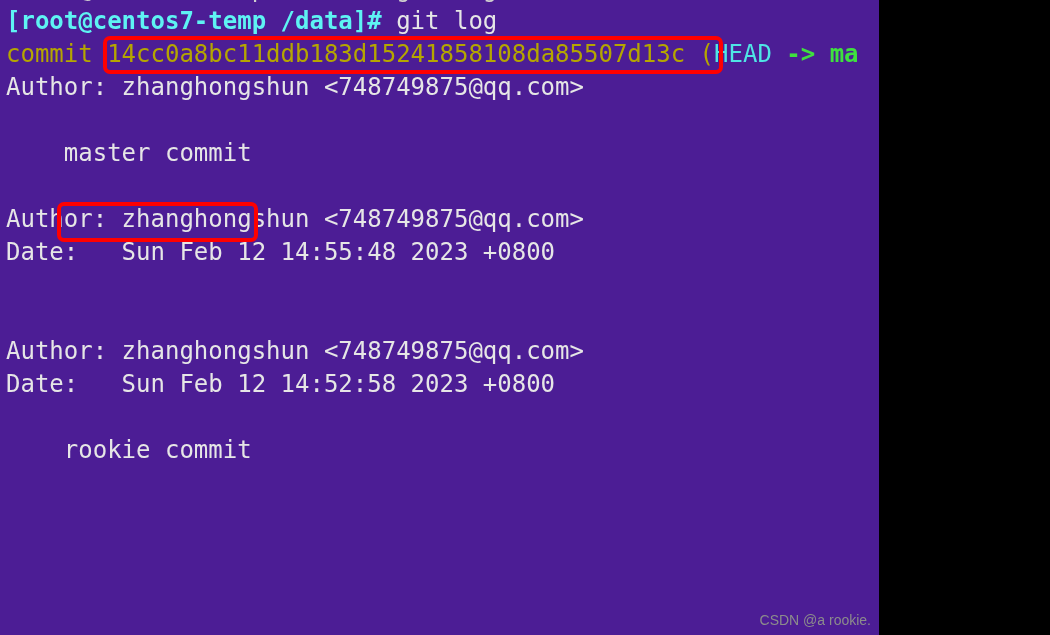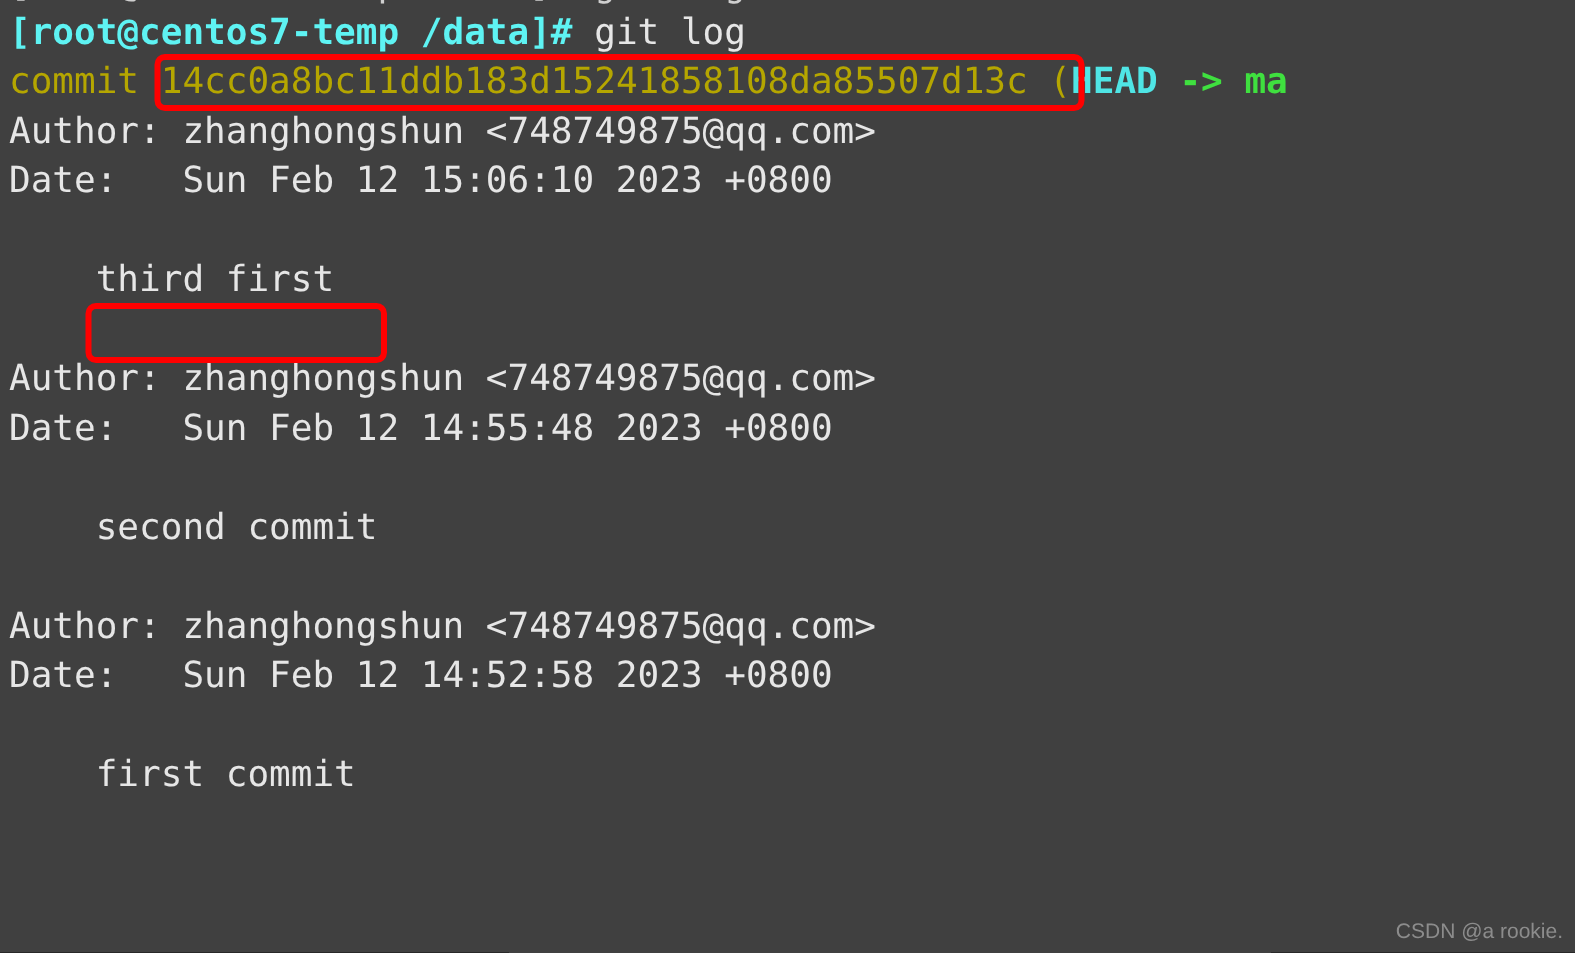--- a/index.html
+++ b/index.html
@@ -10,23 +10,23 @@
   }
   body {
     width: 1050px;
     height: 635px;
     overflow: hidden;
     font-family: "DejaVu Sans Mono", "Liberation Mono", monospace;
   }
 
   #terminal {
     position: relative;
-    width: 1050px;
+    width: 879px;
     height: 635px;
-    background: #404040;
+    background: #4c1d95;
     color: #e6e6e6;
     font-family: "DejaVu Sans Mono", "Liberation Mono", monospace;
     font-size: 24px;
     line-height: 33px;
     overflow: hidden;
   }
 
   
   .clipped-top {
     position: absolute;
@@ -51,21 +51,21 @@
     line-height: 33px;
   }
   .line.blank {
     height: 33px;
   }
 
   
   .c-prompt   { color: #5ef3f3; font-weight: bold; }
   .c-white    { color: #e6e6e6; }
   .c-yellow   { color: #b5a600; }
-  .c-cyan     { color: #4fe5e5; font-weight: bold; }
+  .c-cyan     { color: #4fe5e5; font-weight: normal; }
   .c-green    { color: #3fe03f; font-weight: bold; }
 
   
   .anno-box {
     position: absolute;
     border: 4px solid #ff0000;
     border-radius: 7px;
     box-sizing: border-box;
     pointer-events: none;
   }
@@ -99,35 +99,33 @@
 <div id="terminal">
 
   <div class="clipped-top">[root@centos7-temp /data]# git log</div>
 
   <div class="lines">
 
     <div class="line"><span class="c-prompt">[root@centos7-temp /data]#</span><span class="c-white"> git log</span></div>
 
     <div class="line"><span class="c-yellow">commit </span><span class="c-yellow">14cc0a8bc11ddb183d15241858108da85507d13c</span><span class="c-yellow"> (</span><span class="c-cyan">HEAD</span><span class="c-green"> -&gt; </span><span class="c-green">ma</span></div>
     <div class="line"><span class="c-white">Author: zhanghongshun &lt;748749875@qq.com&gt;</span></div>
-    <div class="line"><span class="c-white">Date:   Sun Feb 12 15:06:10 2023 +0800</span></div>
     <div class="line blank"></div>
-    <div class="line"><span class="c-white">    third first</span></div>
+    <div class="line"><span class="c-white">    master commit</span></div>
     <div class="line blank"></div>
 
     <div class="line"><span class="c-white">Author: zhanghongshun &lt;748749875@qq.com&gt;</span></div>
     <div class="line"><span class="c-white">Date:   Sun Feb 12 14:55:48 2023 +0800</span></div>
     <div class="line blank"></div>
-    <div class="line"><span class="c-white">    second commit</span></div>
     <div class="line blank"></div>
 
     <div class="line"><span class="c-white">Author: zhanghongshun &lt;748749875@qq.com&gt;</span></div>
     <div class="line"><span class="c-white">Date:   Sun Feb 12 14:52:58 2023 +0800</span></div>
     <div class="line blank"></div>
-    <div class="line"><span class="c-white">    first commit</span></div>
+    <div class="line"><span class="c-white">    rookie commit</span></div>
 
   </div>
 
   <div class="anno-box" id="anno-head-hash"></div>
 
   <div class="anno-box" id="anno-third-commit"></div>
 
   <div class="watermark">CSDN @a rookie.</div>
 
 </div>

